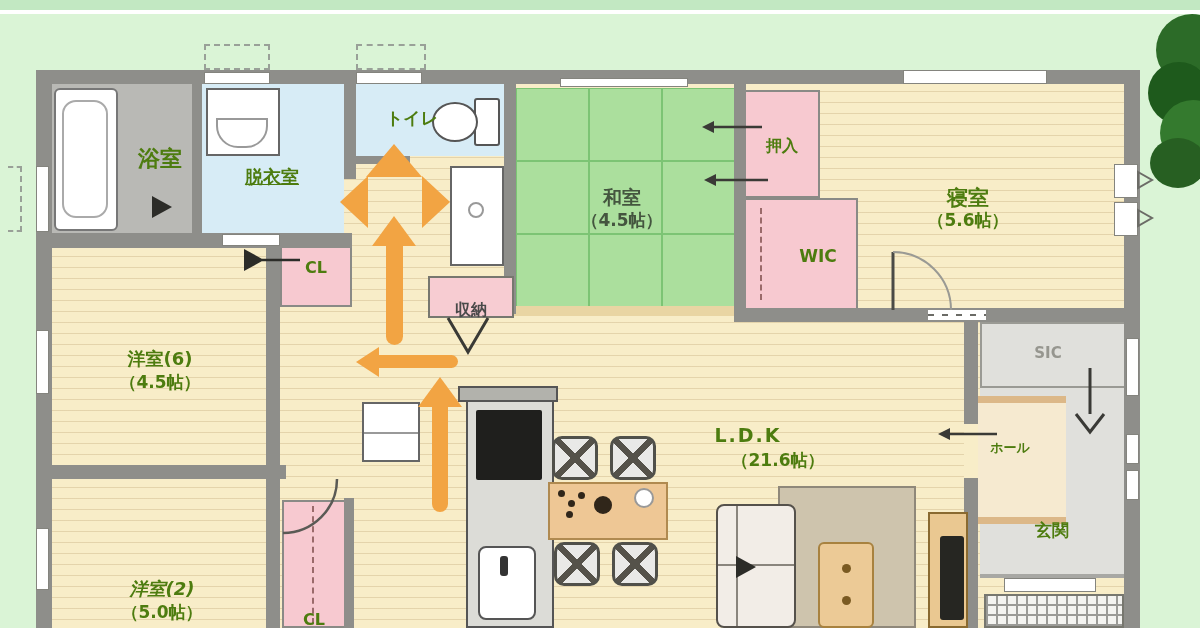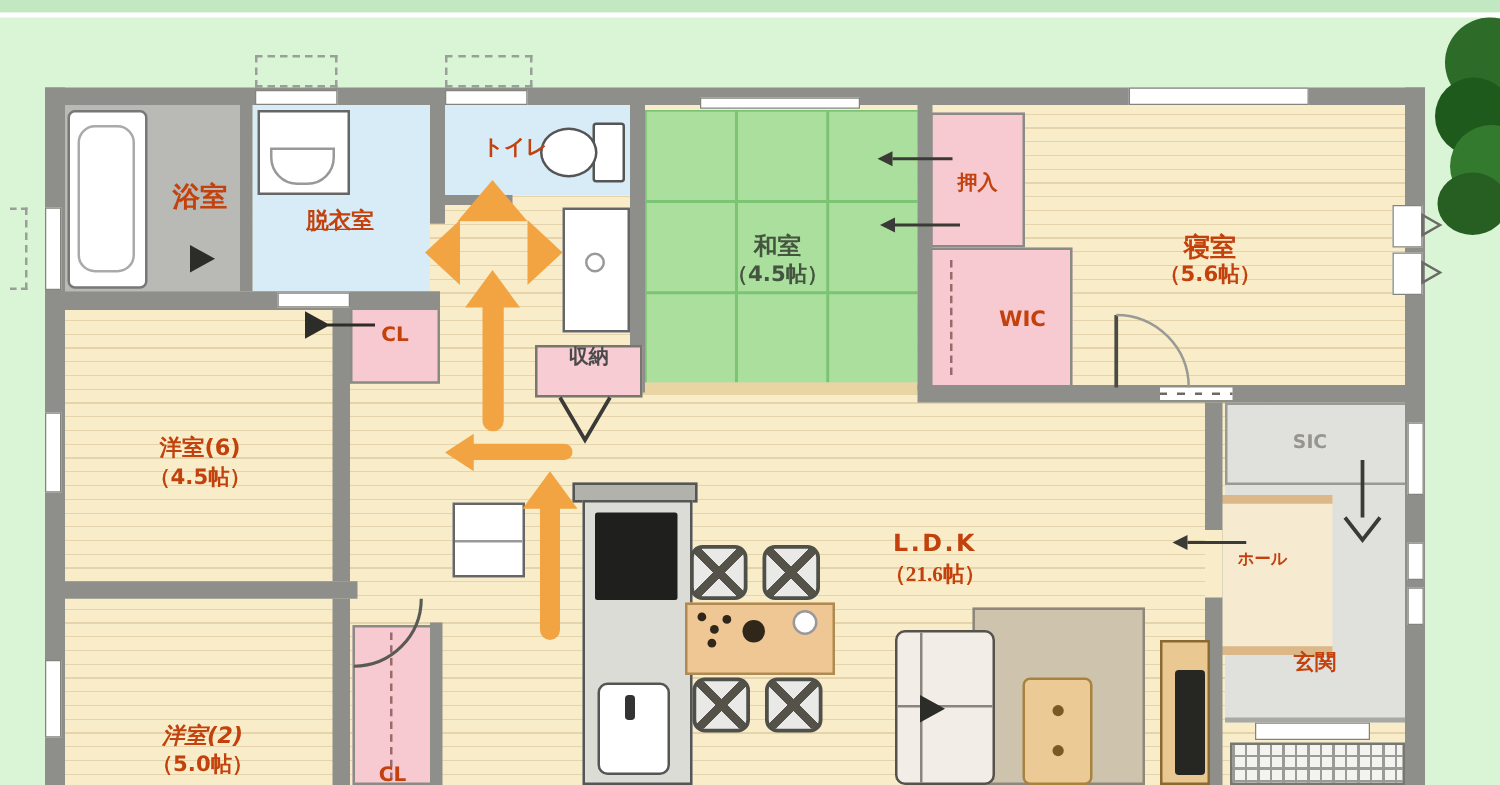--- a/index.html
+++ b/index.html
@@ -7,21 +7,21 @@
   #canvas{position:relative;width:1200px;height:628px;overflow:hidden;background:#DAF4D6;}
   #canvas *{position:absolute;box-sizing:border-box;}
   .band{left:0;top:0;width:1200px;height:10px;background:#C2E8C2;}
   .bandline{left:0;top:10px;width:1200px;height:4px;background:#ffffff;}
   .floorbase{left:36px;top:70px;width:1104px;height:558px;background:#F8EDC8;
     background-image:repeating-linear-gradient(to bottom,transparent 0,transparent 10px,rgba(176,146,96,.28) 10px,rgba(176,146,96,.28) 11px);z-index:1;}
   .wall{background:#8E8E8A;z-index:3;}
   .win{background:#ffffff;border:1px solid #84847e;z-index:4;}
   .dashbox{border:2px dashed #99a098;z-index:2;}
   .room{z-index:2;}
-  .lbl{z-index:6;font-weight:bold;color:#c2410c;white-space:nowrap;text-align:center;transform:translateX(-50%);line-height:1.2;}
+  .lbl{z-index:6;font-weight:bold;color:#4d7c0f;white-space:nowrap;text-align:center;transform:translateX(-50%);line-height:1.2;}
   .furn{z-index:4;}
   .mark{z-index:5;}
   .arrow{z-index:7;}
   .tri{width:0;height:0;}
   .chair{width:46px;height:44px;background:
      linear-gradient(45deg,transparent 44%,#55524a 44%,#55524a 56%,transparent 56%),
      linear-gradient(-45deg,transparent 44%,#55524a 44%,#55524a 56%,transparent 56%),#e9e9e7;
      border:3px solid #50504a;border-radius:10px;z-index:4;}
   .treeblob{border-radius:50%;z-index:2;}
   .porch{background:#f3f3f0;
@@ -175,23 +175,23 @@
   <div class="lbl" style="left:782px;top:136px;font-size:16px;">押入</div>
   <div class="lbl" style="left:818px;top:246px;font-size:17px;">WIC</div>
   <div class="lbl" style="left:968px;top:186px;font-size:21px;">寝室</div>
   <div class="lbl" style="left:968px;top:210px;font-size:17px;">（5.6帖）</div>
   <div class="lbl" style="left:160px;top:348px;font-size:18px;">洋室(6)</div>
   <div class="lbl" style="left:160px;top:372px;font-size:17px;">（4.5帖）</div>
   <div class="lbl" style="left:162px;top:578px;font-size:18px;font-style:italic;">洋室(2)</div>
   <div class="lbl" style="left:162px;top:602px;font-size:17px;">（5.0帖）</div>
   <div class="lbl" style="left:316px;top:258px;font-size:16px;">CL</div>
   <div class="lbl" style="left:314px;top:610px;font-size:16px;">CL</div>
-  <div class="lbl" style="left:471px;top:275px;font-size:16px;color:#4a4a4a;">収納</div>
+  <div class="lbl" style="left:471px;top:300px;font-size:16px;color:#4a4a4a;">収納</div>
   <div class="lbl" style="left:748px;top:424px;font-size:19px;letter-spacing:2px;">L.D.K</div>
-  <div class="lbl" style="left:748px;top:450px;font-size:17px;font-family:Liberation Serif, serif;">（21.6帖）</div>
+  <div class="lbl" style="left:778px;top:450px;font-size:17px;">（21.6帖）</div>
   <div class="lbl" style="left:1010px;top:440px;font-size:13px;">ホール</div>
   <div class="lbl" style="left:1052px;top:520px;font-size:17px;">玄関</div>
   <div class="lbl" style="left:1048px;top:344px;font-size:15px;color:#96968F;">SIC</div>
 
   <div class="arrow tri" style="left:366px;top:144px;border-left:28px solid transparent;border-right:28px solid transparent;border-bottom:33px solid #F2A443;"></div>
   <div class="arrow tri" style="left:340px;top:176px;border-top:26px solid transparent;border-bottom:26px solid transparent;border-right:28px solid #F2A443;"></div>
   <div class="arrow tri" style="left:422px;top:176px;border-top:26px solid transparent;border-bottom:26px solid transparent;border-left:28px solid #F2A443;"></div>
   <div class="arrow tri" style="left:372px;top:216px;border-left:22px solid transparent;border-right:22px solid transparent;border-bottom:30px solid #F2A443;"></div>
   <div class="arrow" style="left:386px;top:245px;width:17px;height:100px;background:#F2A443;border-radius:0 0 9px 9px;"></div>
   <div class="arrow tri" style="left:356px;top:347px;border-top:15px solid transparent;border-bottom:15px solid transparent;border-right:23px solid #F2A443;"></div>

